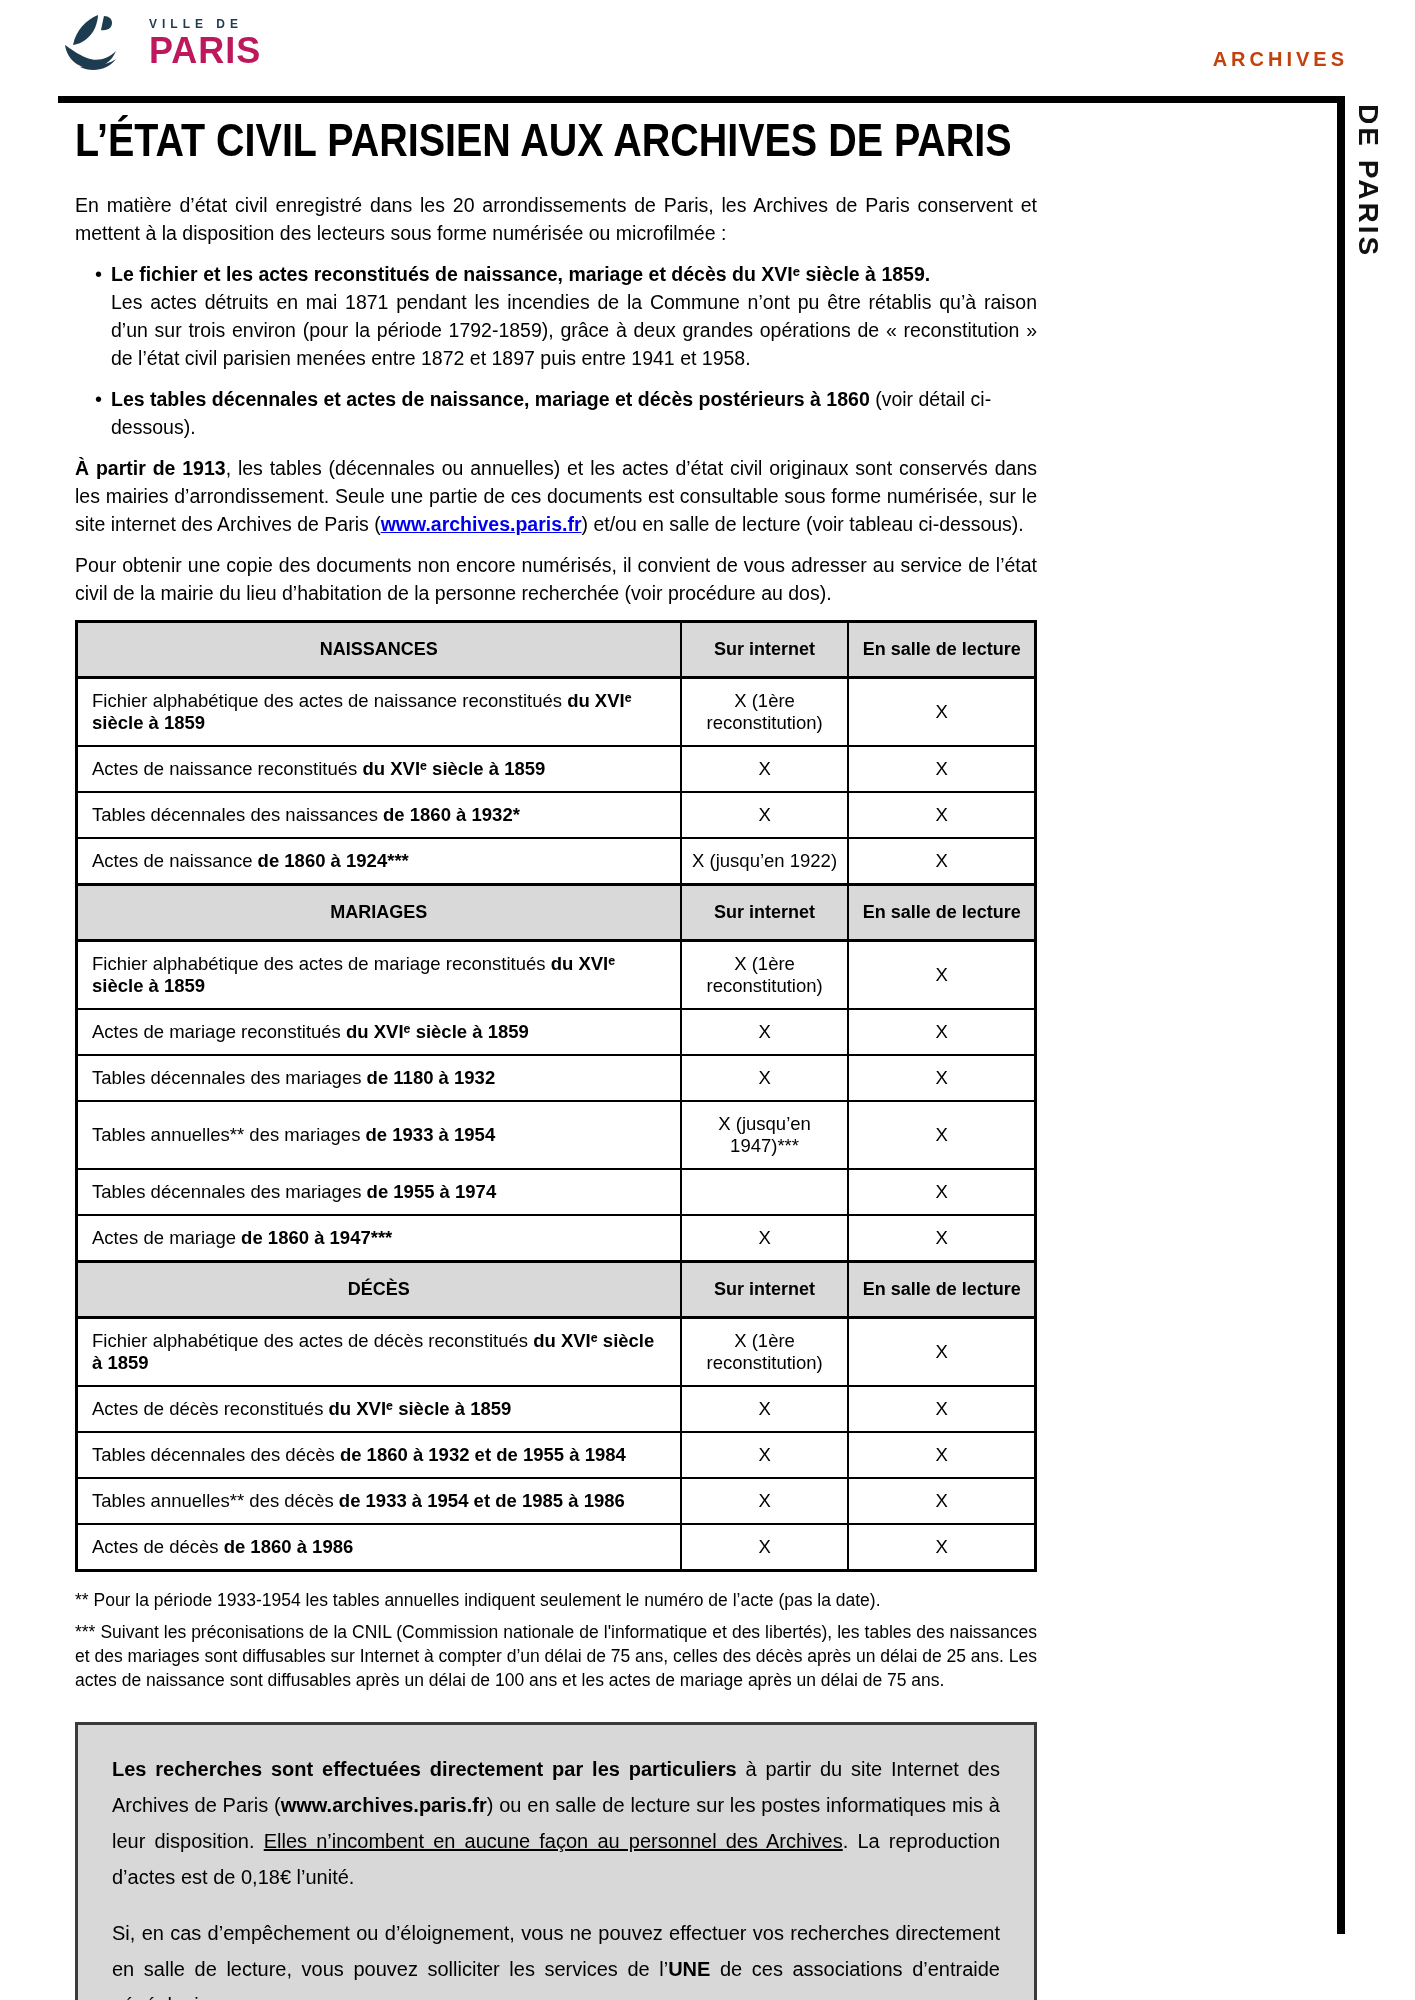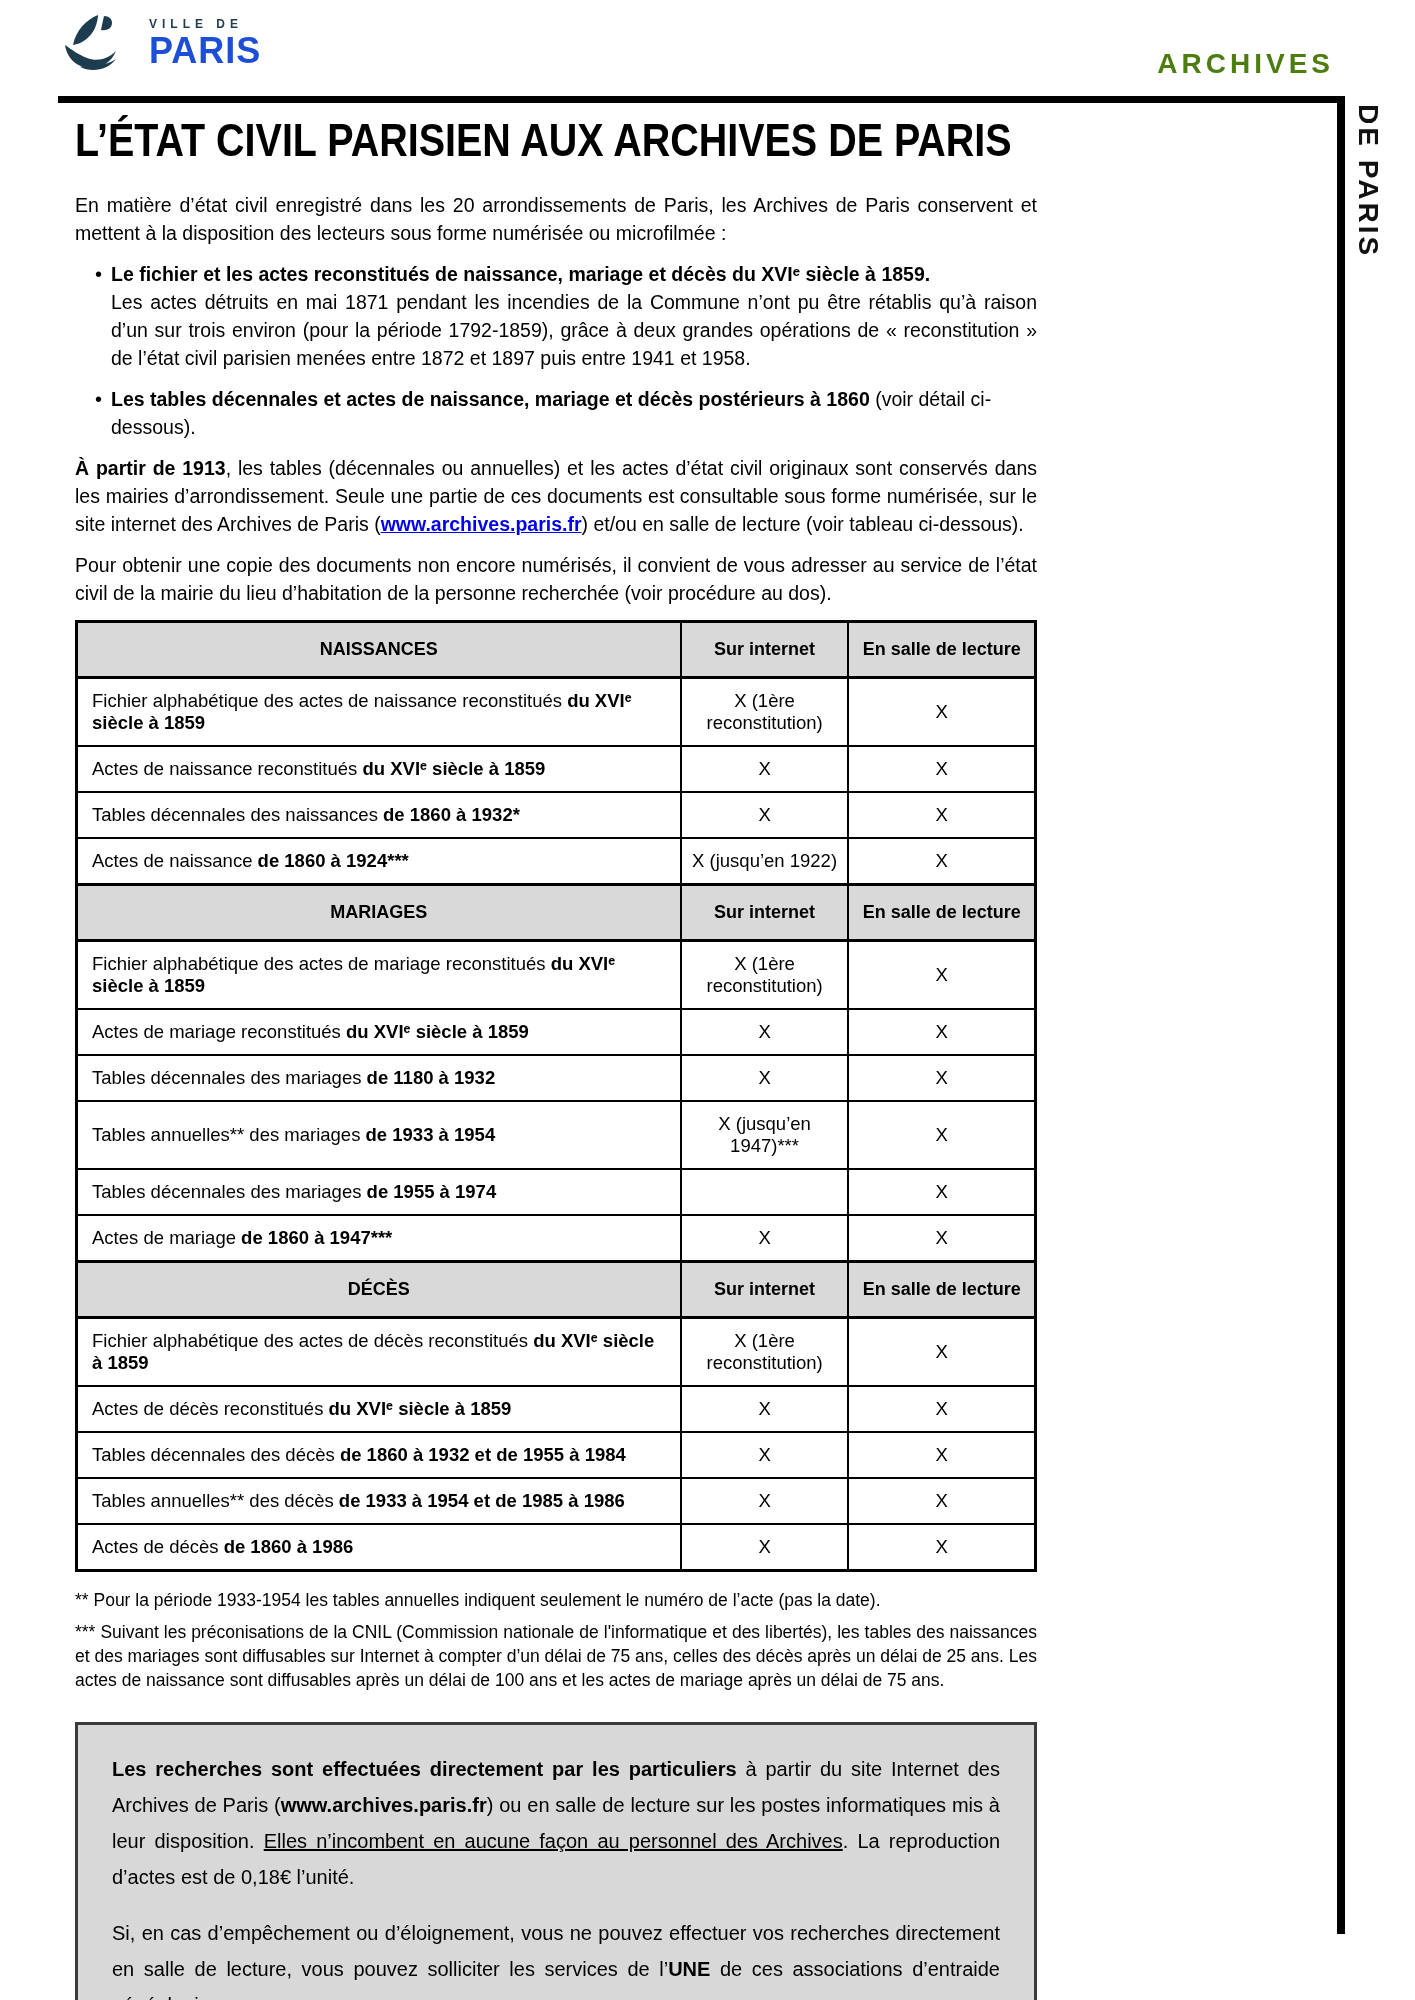--- a/index.html
+++ b/index.html
@@ -5,24 +5,24 @@
   html,body{margin:0;padding:0;background:#fff;}
   body{
     width:1415px;height:2000px;position:relative;overflow:hidden;
     font-family:"Liberation Sans","DejaVu Sans",sans-serif;color:#000;
   }
   
   .logo{position:absolute;left:60px;top:12px;display:flex;align-items:center;gap:27px;}
   .logo svg{display:block;}
   .logo-text{display:flex;flex-direction:column;line-height:1;}
   .logo-small{font-size:12px;font-weight:bold;letter-spacing:5px;color:#1e3c50;margin-bottom:3px;}
-  .logo-big{font-size:36px;font-weight:bold;letter-spacing:1px;color:#1d4ed8;}
+  .logo-big{font-size:36px;font-weight:bold;letter-spacing:1px;color:#be185d;}
   .rule-top{position:absolute;left:58px;top:96px;width:1286px;height:7px;background:#000;}
   .rule-right{position:absolute;left:1337px;top:96px;width:8px;height:1838px;background:#000;}
-  .archives-label{position:absolute;right:81px;top:48px;font-size:28px;font-weight:bold;letter-spacing:4px;color:#4d7c0f;}
+  .archives-label{position:absolute;right:67px;top:48px;font-size:20px;font-weight:bold;letter-spacing:4px;color:#c2410c;}
   .deparis-label{position:absolute;left:1352px;top:104px;writing-mode:vertical-rl;font-size:28px;font-weight:bold;letter-spacing:3px;color:#111;}
   
   .content{position:absolute;left:75px;top:110px;width:962px;}
   h1.title{margin:2px 0 24px 0;font-size:47px;font-weight:bold;white-space:nowrap;}
   h1.title span{display:inline-block;transform:scaleX(0.84);transform-origin:0 50%;}
   p{margin:0 0 13px 0;font-size:19.5px;line-height:28px;}
   .just{text-align:justify;}
   .bullet{display:flex;gap:9px;padding-left:20px;margin:0 0 13px 0;}
   .dot{font-size:20px;line-height:28px;}
   .bullet-body{font-size:19.5px;line-height:28px;}

